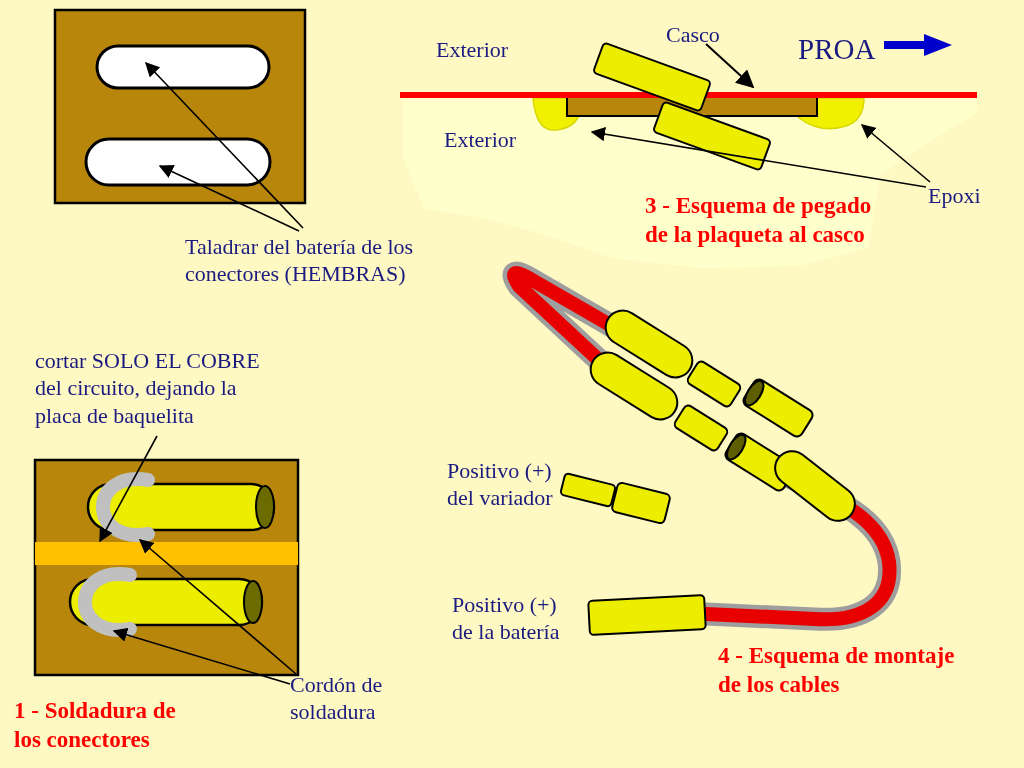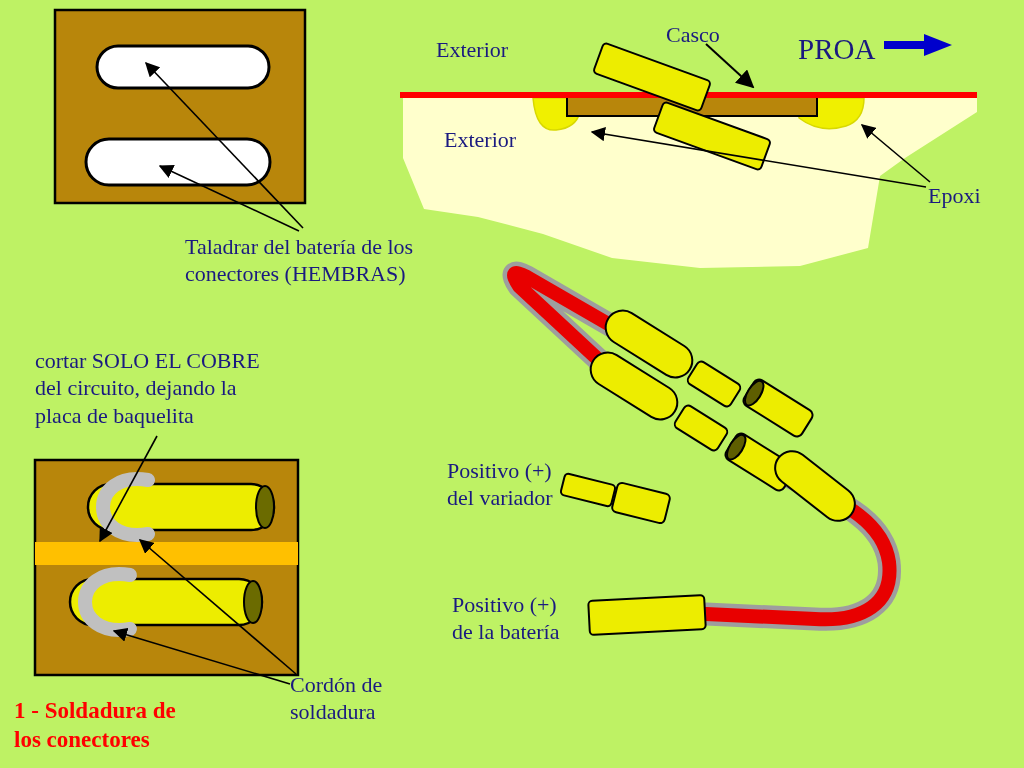--- a/index.html
+++ b/index.html
@@ -1,16 +1,16 @@
 <!DOCTYPE html>
 <html><head>
 <meta charset="utf-8">
 <style>
   html,body{margin:0;padding:0;background:#ffffff;}
-  .stage{position:relative;width:1024px;height:768px;overflow:hidden;background:#bef264;
+  .stage{position:relative;width:1024px;height:768px;overflow:hidden;background:#fef9c3;
          font-family:"Liberation Serif","DejaVu Serif",serif;}
   .stage svg{position:absolute;left:0;top:0;display:block;}
   .label{position:absolute;white-space:pre-line;color:#1A1A80;font-size:22px;line-height:1.24;}
   .heading{position:absolute;white-space:pre-line;color:#FF0000;font-weight:bold;font-size:23px;line-height:1.26;}
 </style>
 </head>
 <body>
 
 <div class="stage">
 
@@ -98,30 +98,34 @@
     <g transform="rotate(-3 647 615)">
       <rect x="589" y="598" width="116" height="34" rx="4" fill="#EDED00" stroke="#000000" stroke-width="2"></rect>
     </g>
   </svg>
 
   <div class="label" style="left:436px;top:36px">Exterior</div>
   <div class="label" style="left:444px;top:126px">Exterior</div>
   <div class="label" style="left:666px;top:21px">Casco</div>
   <div class="label" style="left:798px;top:32px;font-size:29px">PROA</div>
   <div class="label" style="left:928px;top:182px">Epoxi</div>
+  <div class="heading" style="left:645px;top:192px">3 - Esquema de pegado
+de la plaqueta al casco</div>
 
   <div class="label" style="left:185px;top:233px">Taladrar del batería de los
 conectores (HEMBRAS)</div>
 
   <div class="label" style="left:35px;top:347px">cortar SOLO EL COBRE
 del circuito, dejando la
 placa de baquelita</div>
   <div class="label" style="left:290px;top:671px">Cordón de
 soldadura</div>
   <div class="heading" style="left:14px;top:697px">1 - Soldadura de
 los conectores</div>
 
   <div class="label" style="left:447px;top:457px">Positivo (+)
 del variador</div>
   <div class="label" style="left:452px;top:591px">Positivo (+)
 de la batería</div>
+  <div class="heading" style="left:718px;top:642px">4 - Esquema de montaje
+de los cables</div>
 
 </div>
 
 </body></html>

